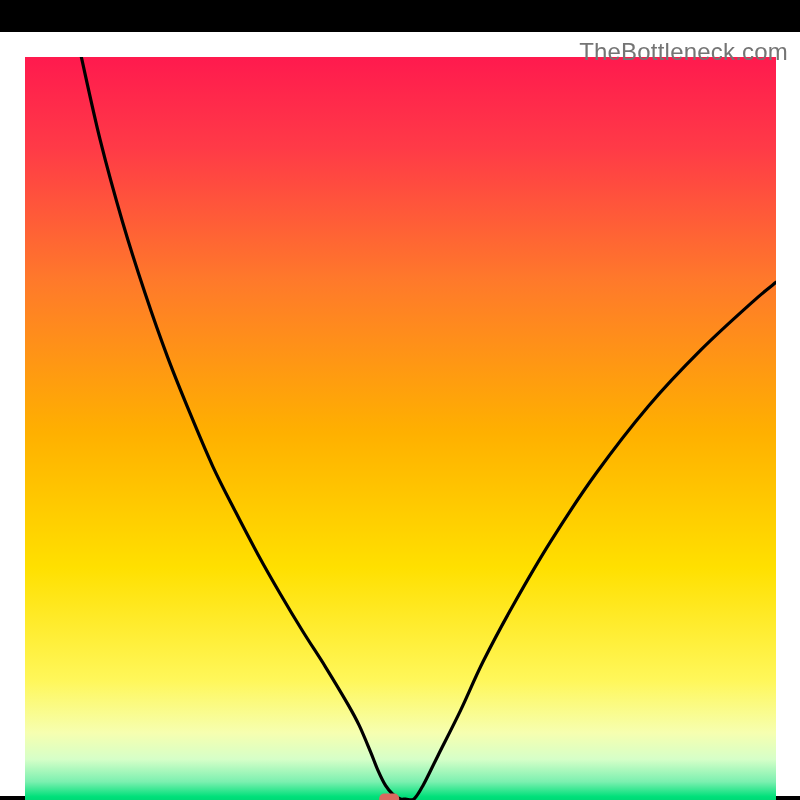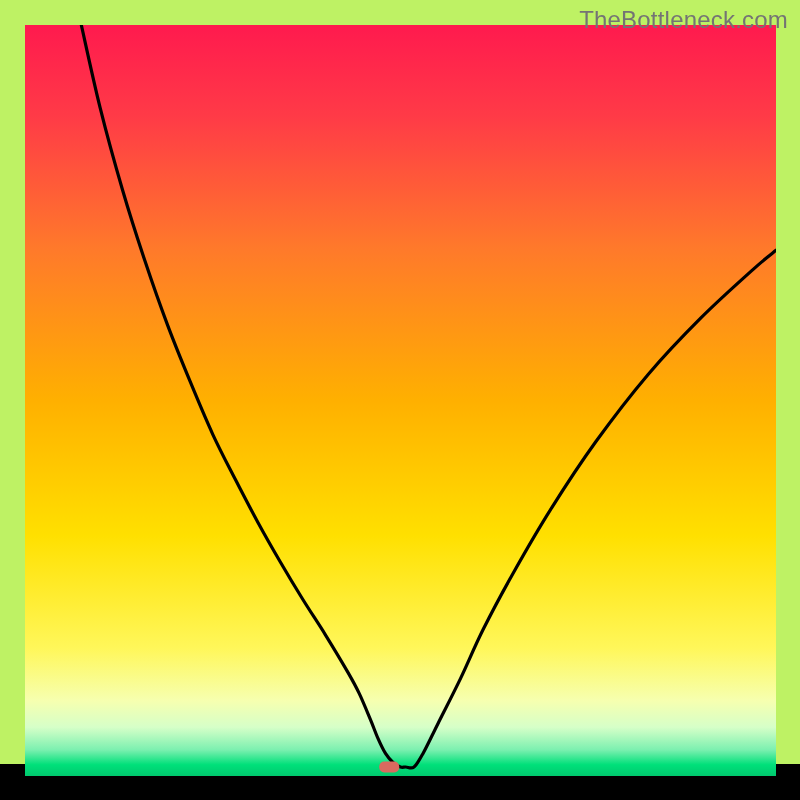--- a/index.html
+++ b/index.html
@@ -8,21 +8,22 @@
     width: 800px;
     height: 800px;
     background: #000;
     overflow: hidden;
     font-family: Arial, Helvetica, sans-serif;
   }
   .frame {
     position: relative;
     width: 800px;
     height: 764px;
-    background: #bef264;
+    background: #ffffff;
+    margin-top: 32px;
   }
   .watermark {
     position: absolute;
     top: 6px;
     right: 12px;
     color: #747474;
     font-size: 24px;
     font-weight: 500;
     letter-spacing: 0.2px;
     z-index: 5;

